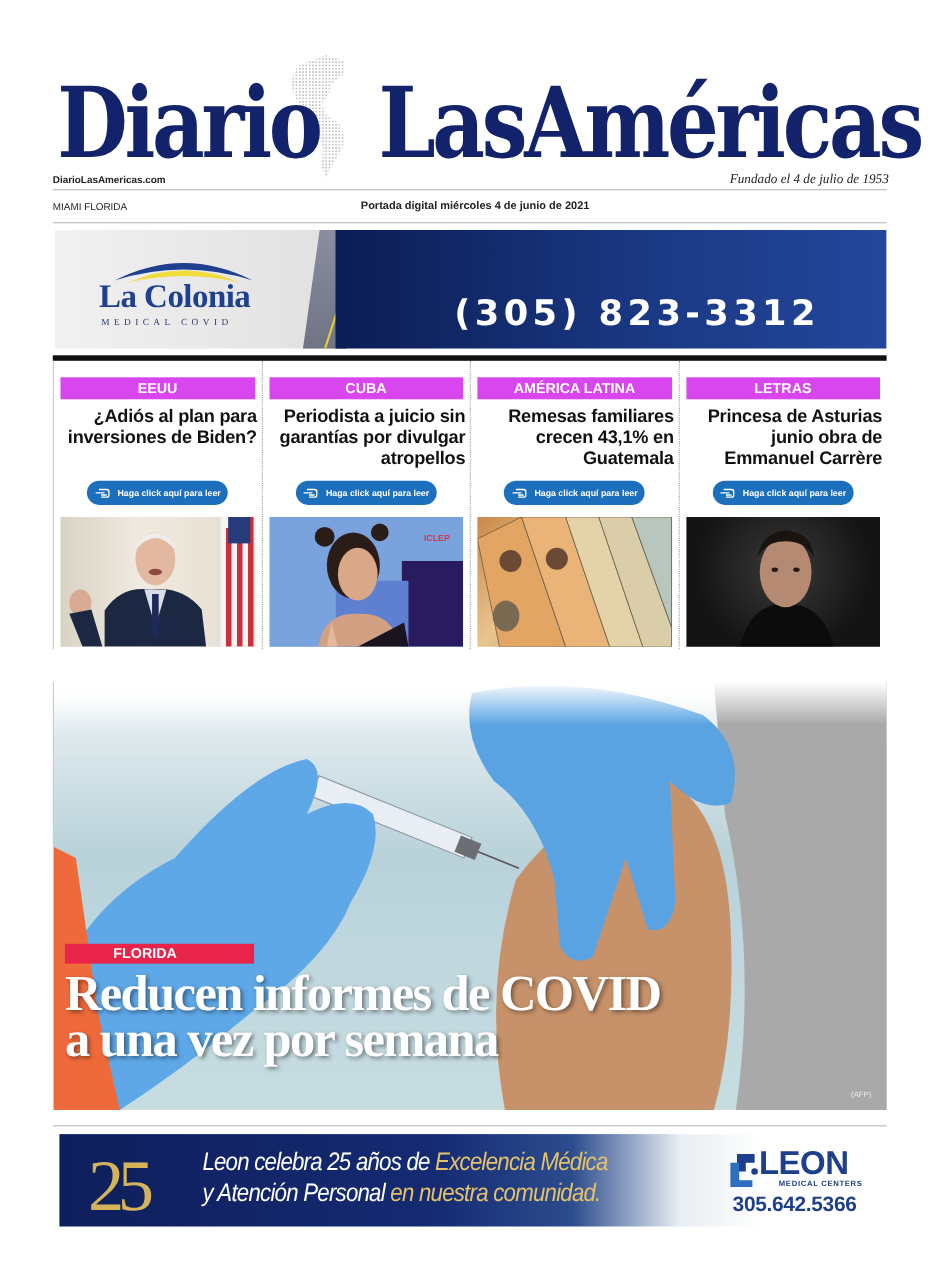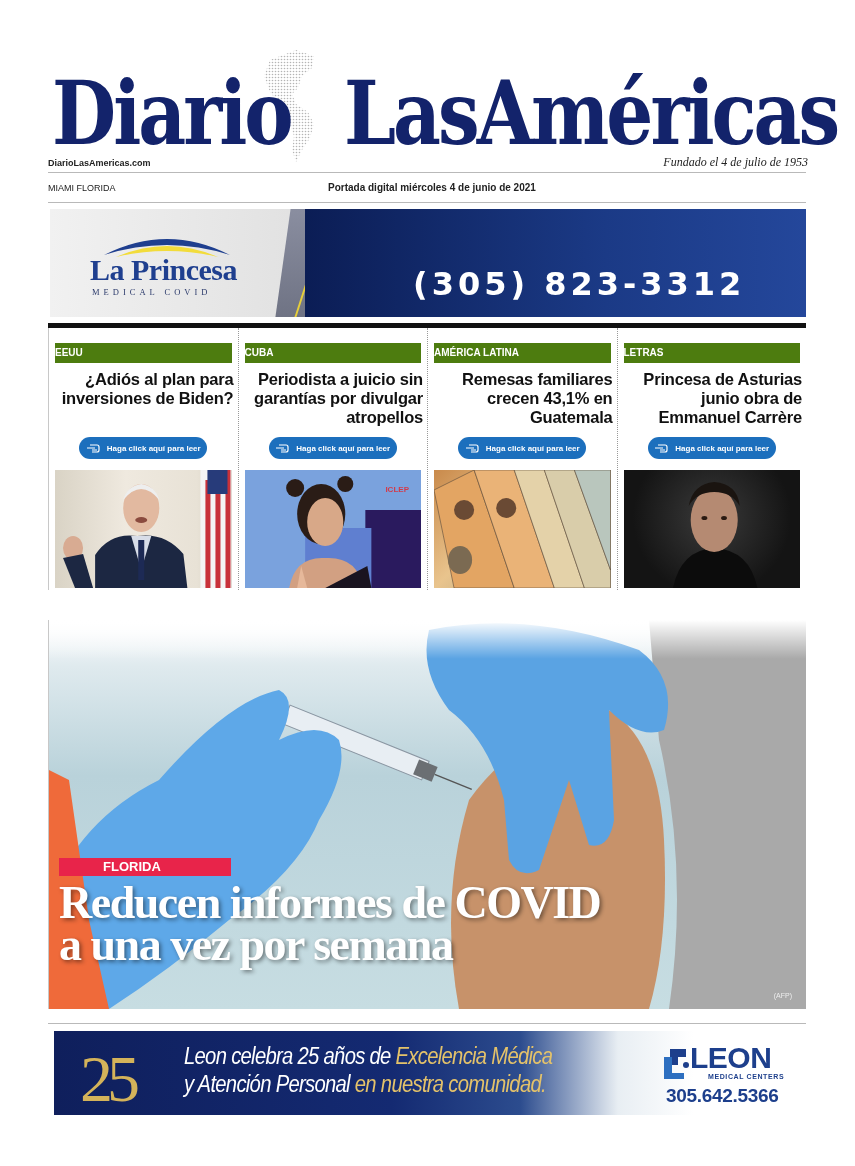--- a/index.html
+++ b/index.html
@@ -34,22 +34,22 @@
   .ad-top .phone { position: absolute; left: 108px; top: 56px; font-family: "DejaVu Sans", sans-serif; font-weight: bold; font-size: 32px; color: #ffffff; letter-spacing: 4px; }
 
   
   .blackbar { position: absolute; left: 48px; top: 323px; width: 758px; height: 5px; background: #111; }
 
   
   .cards { position: absolute; left: 48px; top: 328px; width: 758px; height: 262px; display: flex; }
   .card { flex: 1; position: relative; height: 100%; }
   .card + .card { border-left: 1px dotted #999; }
   .card:first-child { border-left: 1px solid #c8c8c8; }
-  .card-tag { position: absolute; left: 6px; right: 6px; top: 15px; height: 20px; background: #4d7c0f;
-    color: #fff; font-weight: bold; font-size: 10px; line-height: 20px; }
+  .card-tag { position: absolute; left: 6px; right: 6px; top: 15px; height: 20px; background: #d946ef;
+    color: #fff; font-weight: bold; font-size: 13px; text-align: center; line-height: 20px; }
   .card-title { position: absolute; left: 4px; right: 4px; top: 42px; font-size: 16.5px; font-weight: bold; text-align: right; line-height: 19px; color: #111; letter-spacing: -0.2px; }
   .card-btn { position: absolute; left: 50%; transform: translateX(-50%); top: 109px; width: 128px; height: 22px;
     background: #1c6fbd; border-radius: 11px; color: #fff; font-size: 8px; font-weight: bold;
     display: flex; align-items: center; justify-content: center; gap: 5px; }
   .card-btn svg { width: 16px; height: 12px; }
   .card-img { position: absolute; left: 6px; right: 6px; top: 142px; height: 118px; overflow: hidden; }
 
   
   .img-biden { background: linear-gradient(90deg, #d9d3c5 0%, #efe9df 40%, #e8e2d6 80%, #cfc6b8 100%); }
   .img-cuba { background: #7aa2dd; }
@@ -103,21 +103,21 @@
   <span class="date">Portada digital miércoles 4 de junio de 2021</span>
 </div>
 <div class="rule" style="top:202px"></div>
 
 <div class="ad-top">
   <div class="left">
     <svg class="arc" viewBox="0 0 130 30">
       <path d="M2 26 Q65 -6 128 26 Q65 6 2 26 Z" fill="#1f3f8f"></path>
       <path d="M14 28 Q65 6 116 28 Q65 16 14 28 Z" fill="#f2dc3b"></path>
     </svg>
-    <div class="brand">La Princesa</div>
+    <div class="brand">La Colonia</div>
     <div class="brand-sub">MEDICAL COVID</div>
   </div>
   <div class="slant"></div>
   <div class="goldline"></div>
   <div class="right">
     <div class="phone">(305) 823-3312</div>
   </div>
 </div>
 
 <div class="blackbar"></div>

